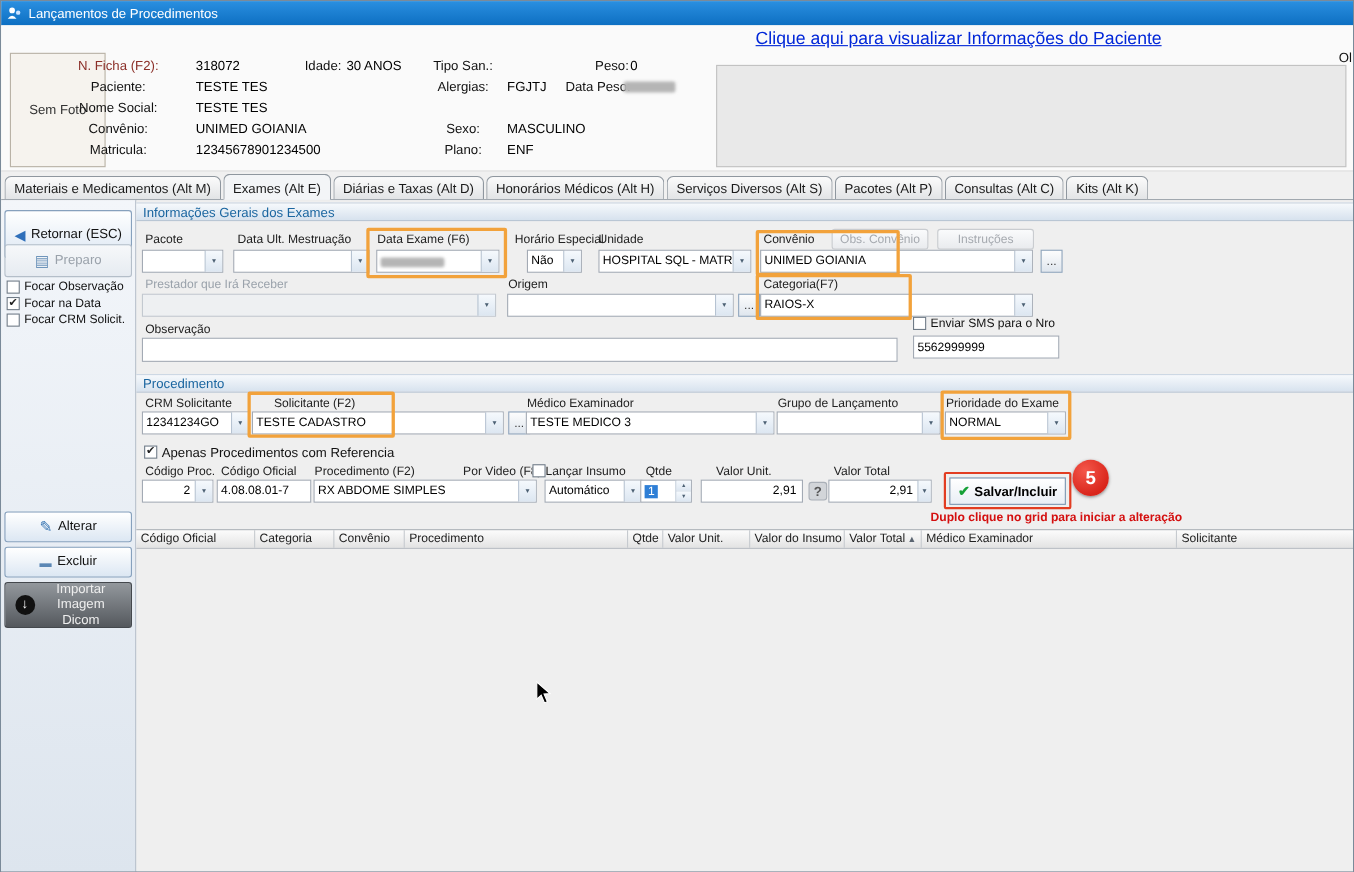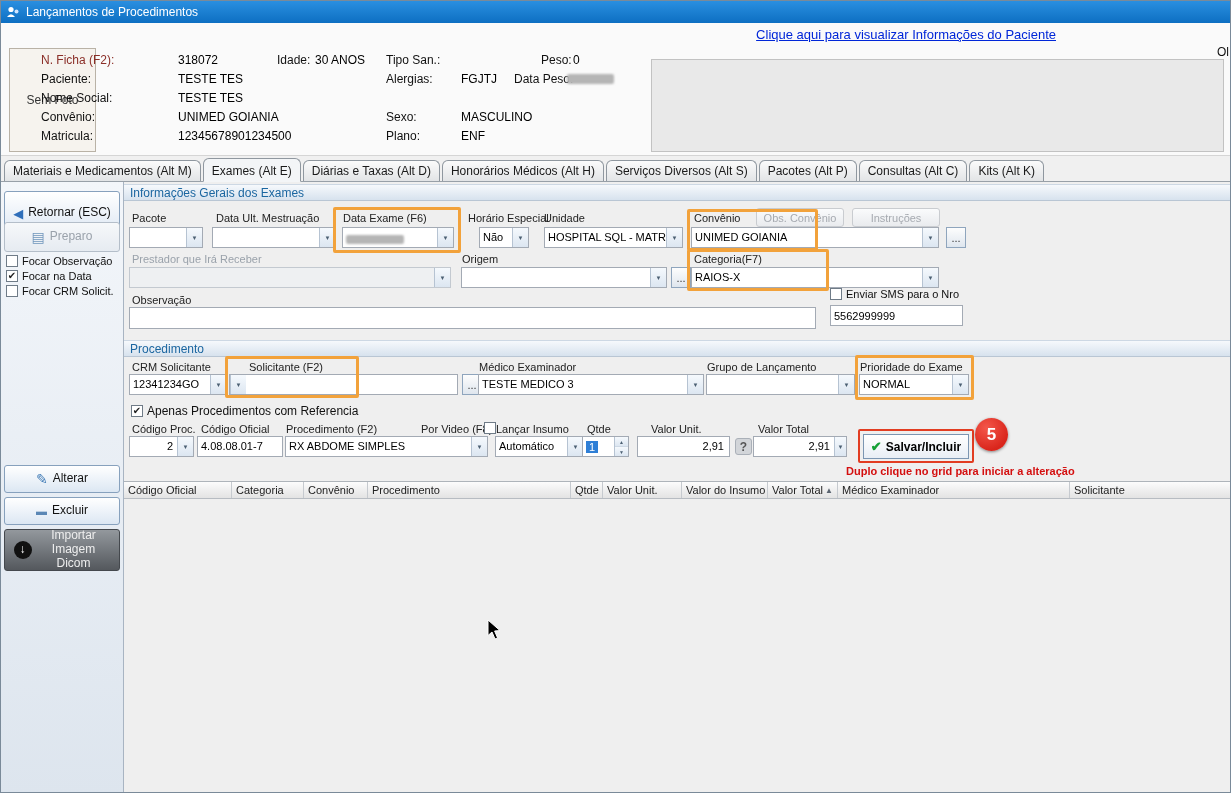--- a/index.html
+++ b/index.html
@@ -5,25 +5,25 @@
   * { margin:0; padding:0; box-sizing:border-box; }
   html,body { background:#d8d8d8; }
   .win { position:relative; width:1231px; height:793px; background:#f0f0f0;
          font-family:"Liberation Sans",sans-serif; font-size:12px; color:#000;
          overflow:hidden; border:1px solid #7a8a99; }
   .titlebar { position:absolute; left:0; top:0; width:100%; height:22px;
          background:linear-gradient(#2a8fe0,#0d6fc2); color:#fff; display:flex;
          align-items:center; gap:6px; padding-left:5px; font-size:12px; }
   .toprow { position:absolute; left:0; top:22px; width:100%; height:133px;
          background:#fafafa; border-bottom:1px solid #d5d5d5; }
-  .link { position:absolute; color:#0026d8; text-decoration:underline; font-size:13px; white-space:nowrap; }
+  .link { position:absolute; color:#0026d8; text-decoration:underline; font-size:16px; white-space:nowrap; }
   .photo { position:absolute; border:1px solid #b9b2a6; background:#f6f3ee;
          display:flex; align-items:center; justify-content:center; color:#333; font-size:12px; }
   .pl { position:absolute; white-space:nowrap; font-size:12px; color:#111; }
-  .plr { text-align:left; }
+  .plr { text-align:center; }
   .pv { position:absolute; white-space:nowrap; font-size:12px; color:#000; }
   .maroon { color:#8b2f28; }
   .obsbox { position:absolute; background:#e9e9e9; border:1px solid #c2c2c2; }
   .redact { position:absolute; background:#b5b5b5; filter:blur(1.3px); border-radius:2px; }
   .tabs { position:absolute; left:0; top:155px; width:100%; height:26px; display:flex;
          align-items:flex-end; padding-left:3px; border-bottom:1px solid #98a0a8; background:#f0f0f0; }
   .tab { position:relative; margin-right:2px; padding:3px 8px; border:1px solid #8f979f;
          border-bottom:none; border-radius:6px 6px 0 0; background:linear-gradient(#fbfbfb,#e2e4e6);
          font-size:12px; white-space:nowrap; color:#1a1a1a; }
   .tab.active { background:#f3f5f7; padding-top:5px; margin-bottom:-1px;
@@ -290,20 +290,21 @@
     </div>
 
     <span class="lbl" style="left:8px;top:179px">CRM Solicitante</span>
     <div class="combo" style="left:5px;top:192px;width:98px">
       <span class="val">12341234GO</span>
       <span class="dd"></span>
     </div>
 
     <span class="lbl" style="left:125px;top:179px">Solicitante (F2)</span>
     <div class="combo" style="left:105px;top:192px;width:229px">
+      <span class="val">TESTE CADASTRO</span>
       <span class="dd"></span>
     </div>
     <div class="mbtn" style="left:338px;top:192px;width:20px">
       <span>...</span>
     </div>
     <div class="obox" style="left:101px;top:174px;width:134px;height:42px"></div>
 
     <span class="lbl" style="left:355px;top:179px">Médico Examinador</span>
     <div class="combo" style="left:354px;top:192px;width:226px">
       <span class="val">TESTE MEDICO 3</span>

